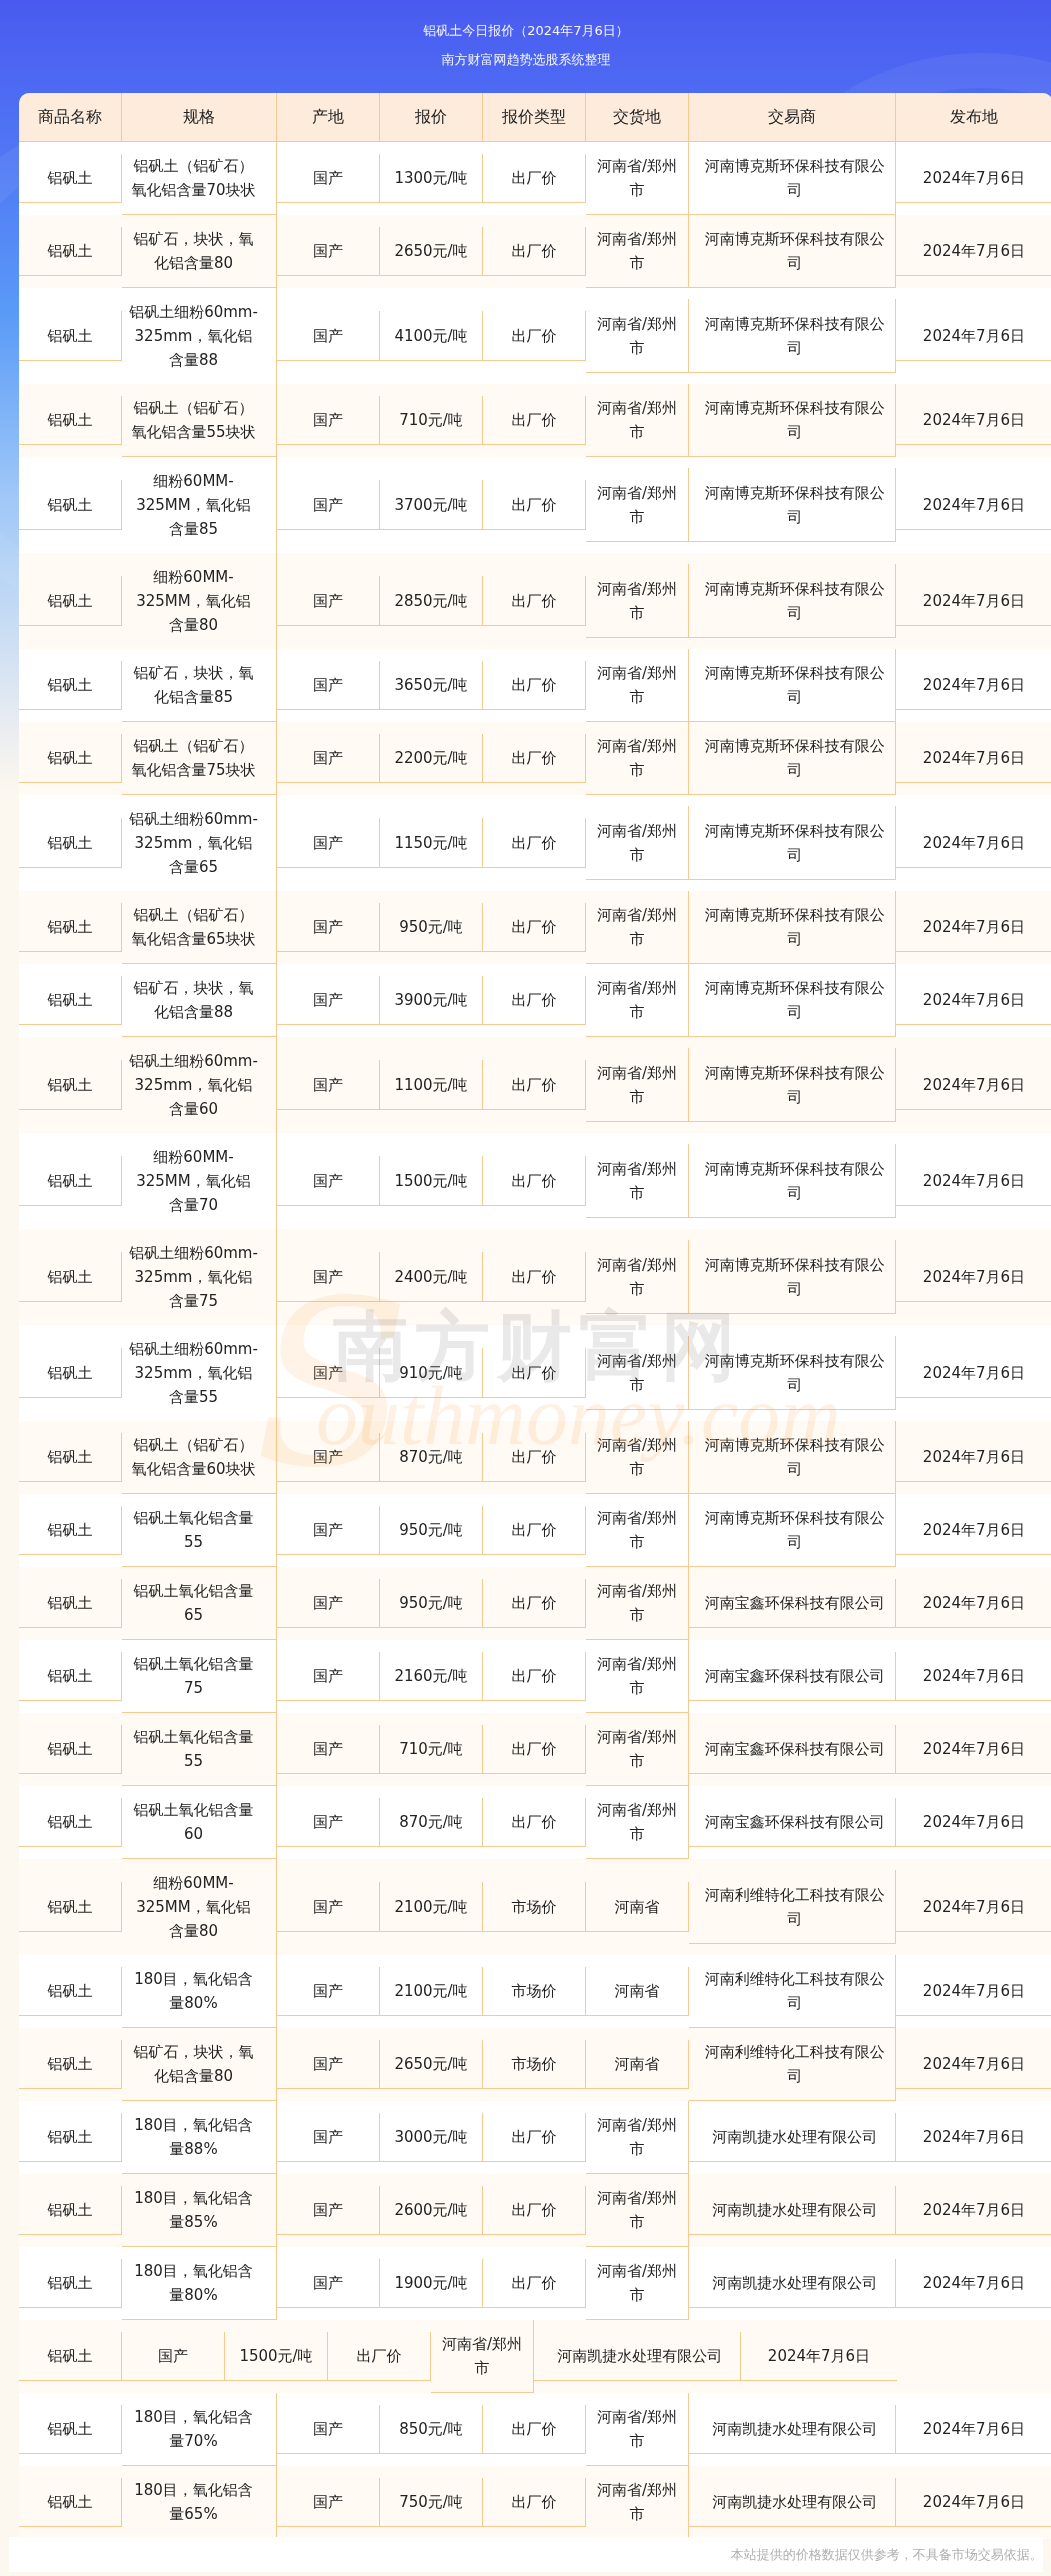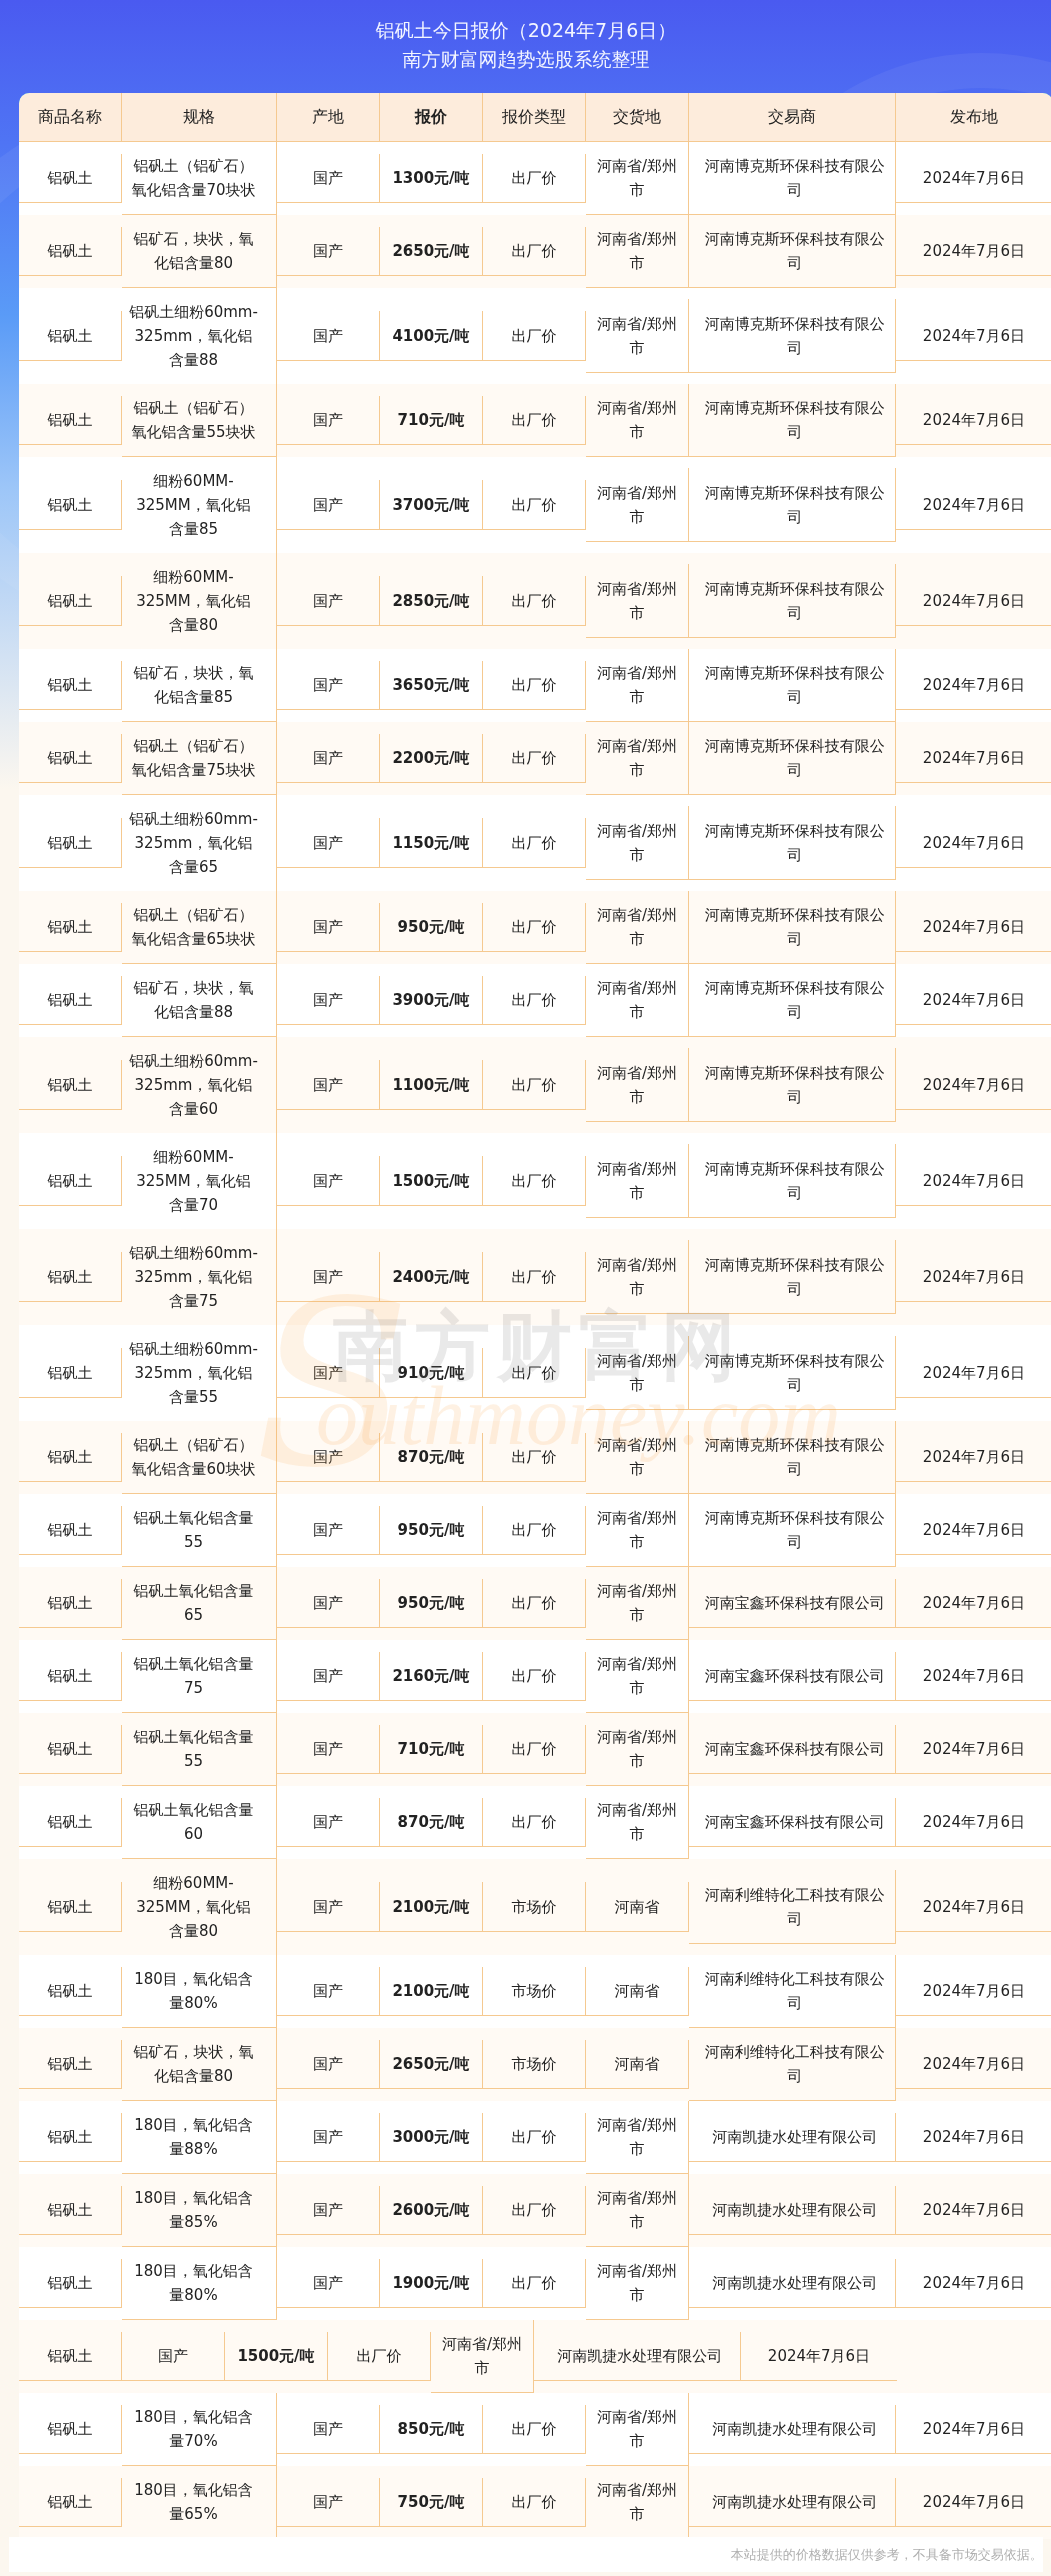--- a/index.html
+++ b/index.html
@@ -10,40 +10,40 @@
   }
   .bg-top {
     position: absolute; left: 0; top: 0; width: 1052px; height: 789px;
     background: linear-gradient(180deg, #4a5af0 0%, #4f74f4 18%, #5a9bf7 40%, #9dc6f8 62%, #fcf7ef 100%);
   }
   .bg-top .ring {
     position: absolute; border-radius: 50%; border: 35px solid rgba(255,255,255,0.06);
   }
   .header-title {
     position: absolute; left: 0; top: 16px; width: 1052px; text-align: center;
-    color: #f3f5ff; font-size: 19px; line-height: 29px;
+    color: #f3f5ff; font-size: 13px; line-height: 29px;
   }
   .table {
     position: absolute; left: 19px; top: 93px; width: 1034px;
     background: #5eead4; border-top-left-radius: 10.5px; border-top-right-radius: 10.5px;
     overflow: hidden;
   }
   .row { display: flex; align-items: center; position: relative; }
   .row.odd { background: #ffffff; }
   .row.even { background: #fffaf4; }
   .row.head { background: #fdecdc; height: 49px; align-items: stretch; }
   .cell {
     box-sizing: border-box; text-align: center; color: #222;
     font-size: 15px; line-height: 24px; padding: 12.3px 5.3px;
     border-right: 0.9px solid #f5c990; border-bottom: 0.9px solid #f5c990;
   }
   .row.head .cell { font-size: 16px; padding: 12.3px 3.5px; }
   .cell:last-child { border-right: none; }
   .c1 { width: 103px; } .c2 { width: 155px; padding-left: 7px; padding-right: 18px; }
-  .c3 { width: 103px; } .c4 { width: 103px; font-weight: bold; } .c5 { width: 103px; }
+  .c3 { width: 103px; } .c4 { width: 103px; } .c5 { width: 103px; }
   .c6 { width: 103px; } .c7 { width: 207px; padding-left: 10.5px; padding-right: 5px; }
   .c8 { width: 156px; }
   .r2 { height: 73px; } .r3 { height: 96px; }
   .footer {
     position: absolute; left: 8.8px; top: 2537px; width: 1034px; height: 35px;
     background: #ffffff; text-align: right; color: #b0b0b0; font-size: 13px; line-height: 35px;
   }
   .watermark { position: absolute; left: 263px; top: 1297px; width: 543px; height: 175px; pointer-events: none; }
   .wm-cn { position: absolute; left: 70px; top: 0; font-size: 75px; color: rgba(120,120,120,0.16); font-weight: bold; letter-spacing: 7px; font-family: "DejaVu Serif", serif; }
   .wm-en { position: absolute; left: 53px; top: 70px; font-size: 84px; color: rgba(250,170,80,0.16); font-style: italic; font-family: Liberation Serif, serif; }

